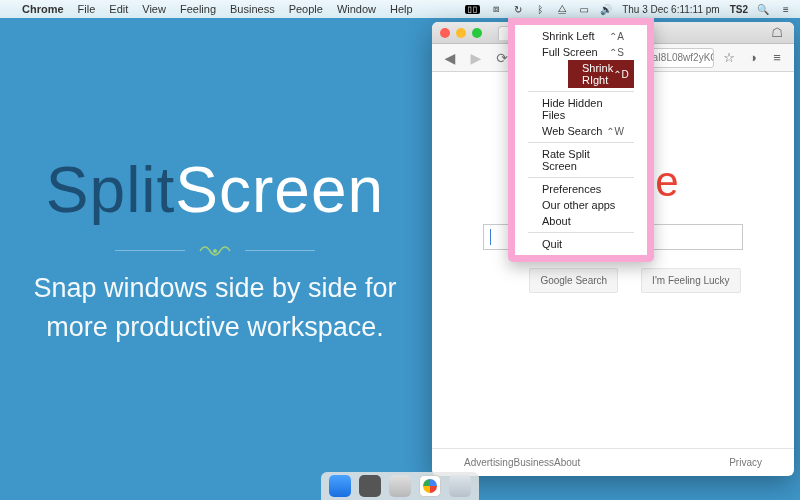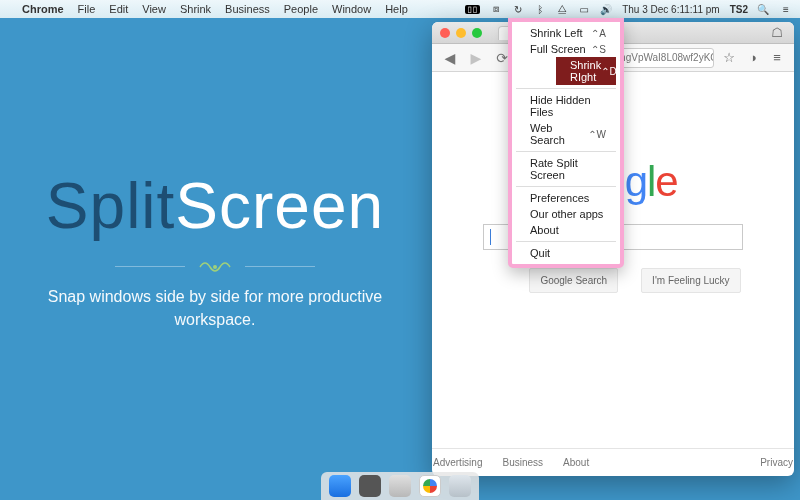--- a/index.html
+++ b/index.html
@@ -13,21 +13,21 @@
 .split-ind { background:#000; color:#fff; font-size:8px; padding:0 2px; border-radius:2px; letter-spacing:1px; }
 
 
 .promo { position:absolute; left:0; top:18px; width:430px; bottom:18px; display:flex; flex-direction:column; align-items:center; justify-content:center; color:#fff; text-align:center; padding:0 30px; }
 .promo h1 { font-weight:300; font-size:64px; letter-spacing:1px; }
 .promo h1 .split { color:#1d4e73; font-weight:400; }
 .promo .flourish { width:200px; height:24px; margin:12px 0 6px; position:relative; }
 .promo .flourish::before,.promo .flourish::after { content:""; position:absolute; top:11px; width:70px; height:1px; background:rgba(255,255,255,.35); }
 .promo .flourish::before{left:0}.promo .flourish::after{right:0}
 .promo .flourish svg { position:absolute; left:50%; top:50%; transform:translate(-50%,-50%); }
-.promo p { font-size:16px; font-weight:300; line-height:1.45; opacity:.95; }
+.promo p { font-size:27px; font-weight:300; line-height:1.45; opacity:.95; }
 
 
 .bw { position:absolute; left:432px; top:22px; right:6px; bottom:24px; background:#fff; border-radius:6px; box-shadow:0 8px 28px rgba(0,0,0,.32); display:flex; flex-direction:column; }
 .bw-title { height:22px; background:linear-gradient(#e8e8e8,#d6d6d6); border-radius:6px 6px 0 0; display:flex; align-items:center; padding:0 8px; gap:6px; border-bottom:1px solid #bfbfbf; }
 .tl-btn { width:10px; height:10px; border-radius:50%; }
 .close-b{background:#ff5f56}.min-b{background:#ffbd2e}.max-b{background:#27c93f}
 .bw-tab { margin-left:10px; background:#f5f5f5; border:1px solid #c8c8c8; border-bottom:none; border-radius:4px 4px 0 0; padding:1px 10px; font-size:10px; color:#555; display:flex; align-items:center; gap:4px; }
 .favicon{width:10px;height:10px;border-radius:50%;background:conic-gradient(#4285f4 0 25%,#ea4335 0 50%,#fbbc05 0 75%,#34a853 0)}
 .toolbar { height:28px; background:#f7f7f7; border-bottom:1px solid #d5d5d5; display:flex; align-items:center; padding:0 8px; gap:6px; }
 .nav-btn { width:20px; height:20px; border-radius:3px; color:#777; display:flex; align-items:center; justify-content:center; font-size:14px; }
@@ -37,45 +37,45 @@
 .tb-icon { width:18px; height:18px; display:flex; align-items:center; justify-content:center; color:#666; font-size:13px; }
 
 .content { flex:1; display:flex; flex-direction:column; align-items:center; padding-top:86px; }
 .glogo { font-size:42px; font-weight:500; letter-spacing:-1px; font-family:"Product Sans",Arial,sans-serif; }
 .glogo span:nth-child(1){color:#4285F4}.glogo span:nth-child(2){color:#EA4335}.glogo span:nth-child(3){color:#FBBC05}.glogo span:nth-child(4){color:#4285F4}.glogo span:nth-child(5){color:#34A853}.glogo span:nth-child(6){color:#EA4335}
 .search { margin-top:18px; width:260px; height:26px; border:1px solid #c9c9c9; display:flex; align-items:center; padding:0 6px; }
 .cursor { width:1px; height:16px; background:#3b7dd8; animation:blink 1s step-end infinite; }
 @keyframes blink{50%{opacity:0}}
 .gbtns { margin-top:18px; display:flex; gap:23px;margin-left:44px; }
 .gbtn { background:#f5f5f5; border:1px solid #e4e4e4; color:#666; font-size:10px; padding:6px 10px; border-radius:2px; }
-.footer { margin-top:auto; width:100%; border-top:1px solid #e4e4e4; display:flex; padding:8px 1px; font-size:10px; color:#777; gap:20px; }
+.footer { margin-top:auto; width:100%; border-top:1px solid #e4e4e4; display:flex; padding:8px 32px; font-size:10px; color:#777; }
 .footer .sp{margin-left:auto}
 
 
-.dd { position:absolute; left:508px; top:18px; width:116px; background:#fff; border:4px solid #f9a8d4; border-radius:0 0 5px 5px; box-shadow:0 6px 16px rgba(0,0,0,.25); padding:3px 4px; font-size:11px; }
+.dd { position:absolute; left:508px; top:18px; width:146px; background:#fff; border:7px solid #f9a8d4; border-radius:0 0 5px 5px; box-shadow:0 6px 16px rgba(0,0,0,.25); padding:3px 13px; font-size:11px; }
 .dd .item { padding:2px 10px 2px 14px; display:flex; align-items:center; color:#222; }
 .dd .item .sc { margin-left:auto; font-size:10px; color:#555; }
 .dd .item.sel { background:#7f1d1d; color:#fff;margin-left:40px; }
 .dd .item.sel .sc { color:#fff; }
 .dd hr { border:none; border-top:1px solid #ddd; margin:3px 0; }
 
 
 .dock { position:absolute; left:50%; bottom:0; transform:translateX(-50%); height:28px; background:rgba(230,230,230,.85); border-radius:6px 6px 0 0; display:flex; align-items:center; padding:0 8px; gap:8px; }
 .di { width:22px; height:22px; border-radius:5px; }
 </style>
 </head>
 <body>
 
 <div class="menubar">
   <span class="apple"></span>
   <b>Chrome</b>
   <span>File</span>
   <span>Edit</span>
   <span>View</span>
-  <span>Shrink</span>
+  <span>Feeling</span>
   <span>Business</span>
   <span>People</span>
   <span>Window</span>
   <span>Help</span>
   <div class="right">
     <span class="split-ind">▯▯</span>
     <span class="mb-icon">⧈</span>
     <span class="mb-icon">↻</span>
     <span class="mb-icon">ᛒ</span>
     <span class="mb-icon">⧋</span>

